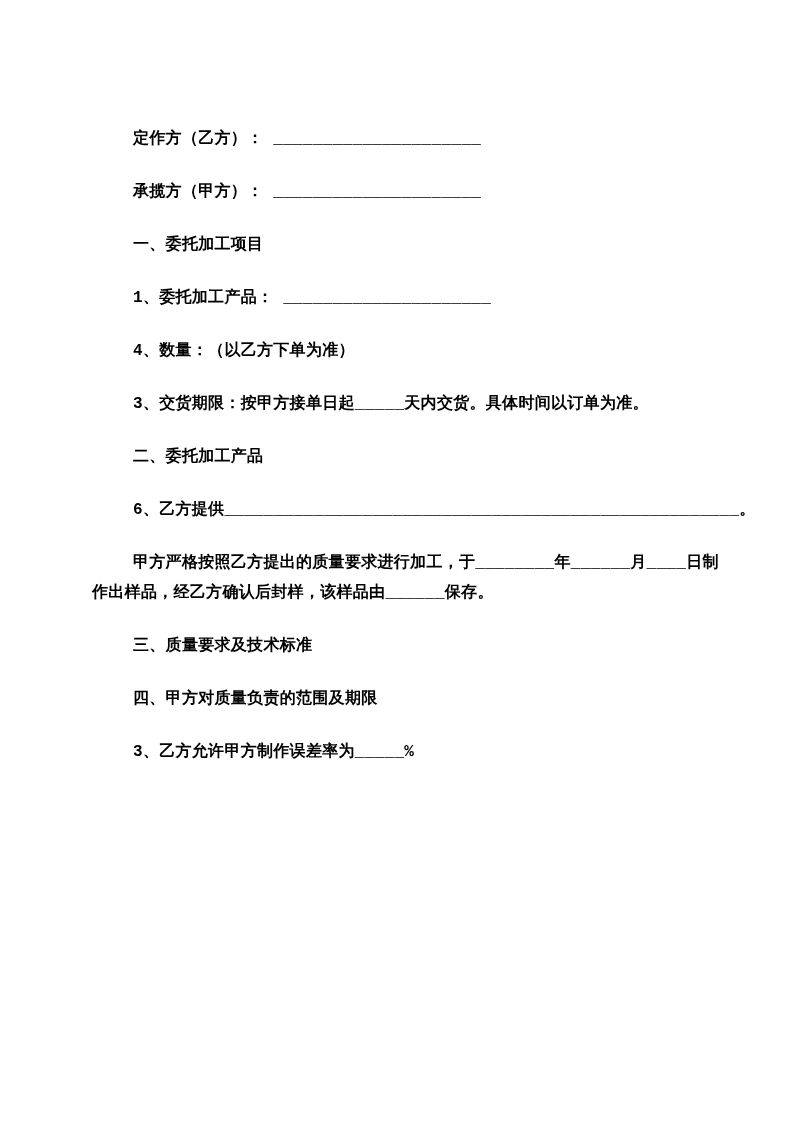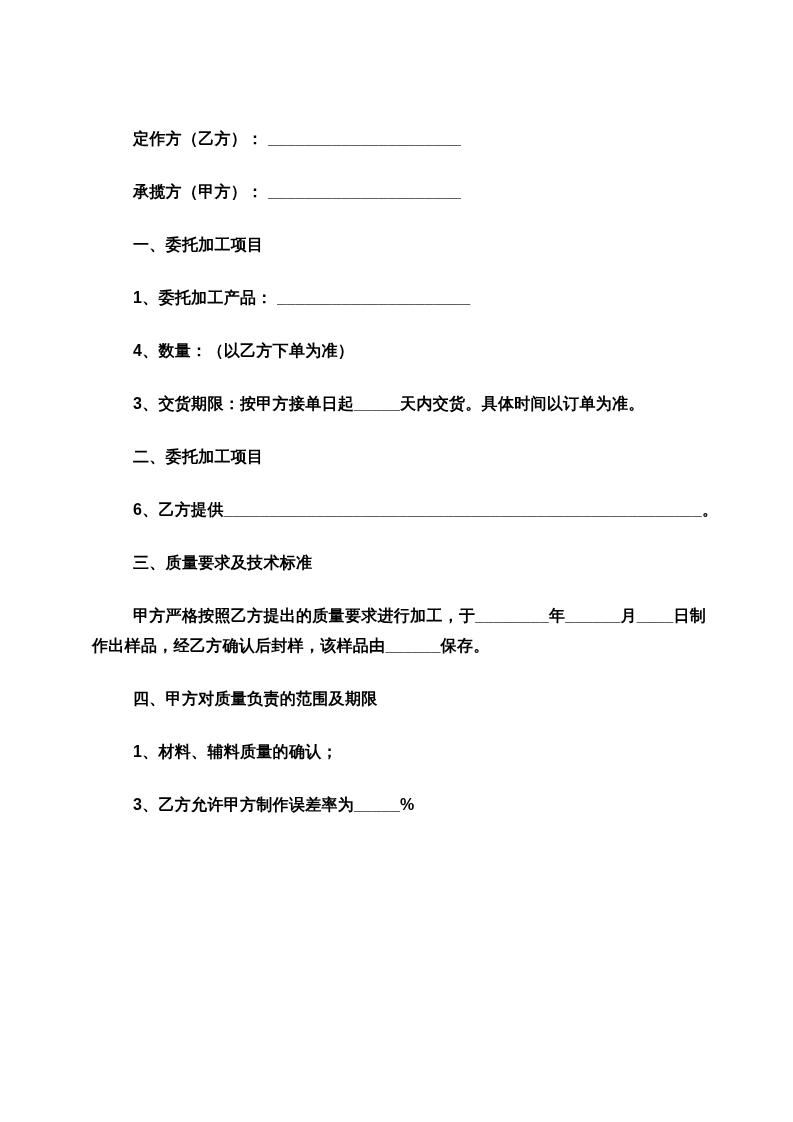--- a/index.html
+++ b/index.html
@@ -15,20 +15,21 @@
     box-sizing: border-box;
     padding: 124px 84px 0 92px;
     overflow: hidden;
     font-family: "Liberation Sans", "DejaVu Sans", sans-serif;
     font-weight: bold;
     font-size: 16px;
     color: #000000;
   }
   .para {
     margin: 0 0 23px 0;
+    font-family: Liberation Mono, monospace;
   }
   .line {
     margin: 0;
     line-height: 30px;
     white-space: pre;
     letter-spacing: 0.3px;
   }
   .indent {
     text-indent: 41px;
   }
@@ -58,42 +59,39 @@
     <p class="line indent">4、数量：（以乙方下单为准）</p>
   </div>
 
 
 
   <div class="para">
     <p class="line indent">3、交货期限：按甲方接单日起_____天内交货。具体时间以订单为准。</p>
   </div>
 
   <div class="para">
-    <p class="line indent">二、委托加工项目</p>
+    <p class="line indent">二、委托加工产品</p>
   </div>
 
   <div class="para">
     <p class="line indent">6、乙方提供____________________________________________________。</p>
-  </div>
-
-  <div class="para">
-    <p class="line indent">三、质量要求及技术标准</p>
   </div>
 
   <div class="para">
     <p class="line indent">甲方严格按照乙方提出的质量要求进行加工，于________年______月____日制</p>
     <p class="line">作出样品，经乙方确认后封样，该样品由______保存。</p>
   </div>
 
   <div class="para">
+    <p class="line indent">三、质量要求及技术标准</p>
+  </div>
+
+  <div class="para">
     <p class="line indent">四、甲方对质量负责的范围及期限</p>
   </div>
 
-  <div class="para">
-    <p class="line indent">1、材料、辅料质量的确认；</p>
-  </div>
 
 
   <div class="para">
     <p class="line indent">3、乙方允许甲方制作误差率为_____%</p>
   </div>
 
 </div>
 
 </body></html>

